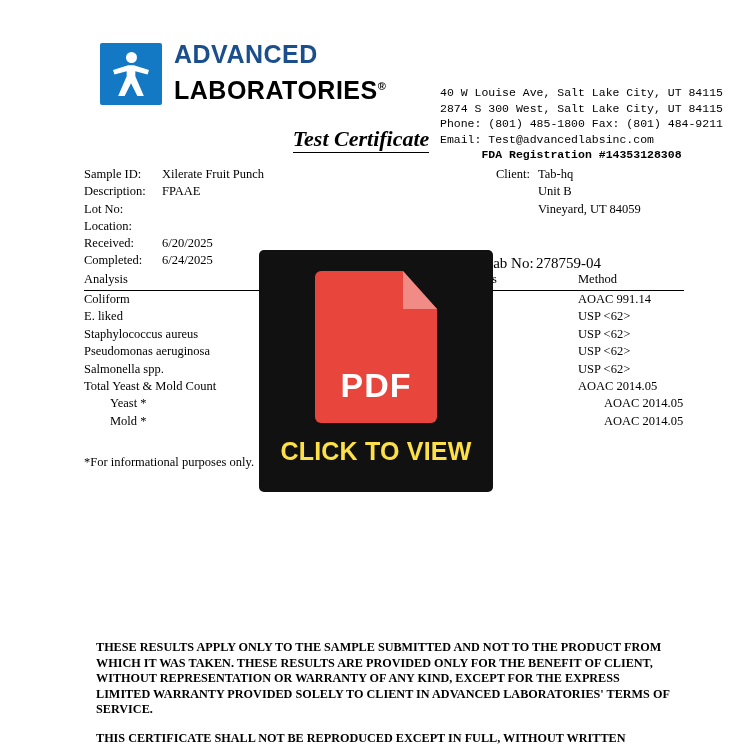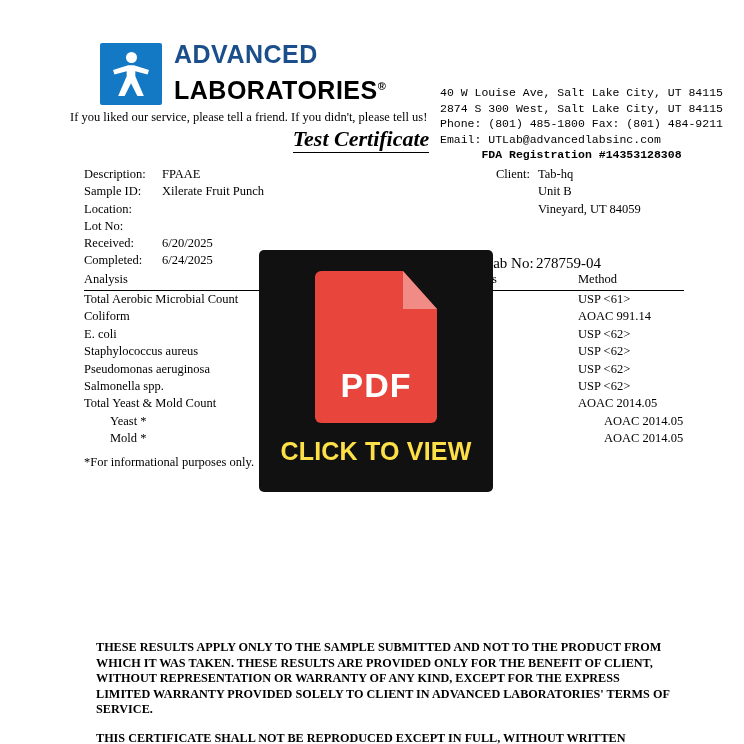--- a/index.html
+++ b/index.html
@@ -285,47 +285,46 @@
     <div class="logo-wrap">
       <div class="logo-mark">
         <div class="person-head"></div>
         <div class="person-body"></div>
       </div>
       <div class="logo-text">
         <div class="line1">ADVANCED</div>
         <div class="line2"><span>LABORATORIES</span><span class="reg">®</span></div>
       </div>
     </div>
-    <div class="tagline">If you liked our service, please tell a friend.  If you didn't, please tell us!</div>
     <div class="addr">
       <div>40 W Louise Ave, Salt Lake City, UT 84115</div>
       <div>2874 S 300 West, Salt Lake City, UT 84115</div>
       <div>Phone: (801) 485-1800 Fax: (801) 484-9211</div>
-      <div>Email: UTLab@advancedlabsinc.com</div>
+      <div>Email: Test@advancedlabsinc.com</div>
       <div class="bold">FDA Registration #14353128308</div>
     </div>
   </div>
 
   <div class="doc-title"><span>Test Certificate</span></div>
 
   <div class="meta-left">
+    <div class="row">
+      <div class="lbl">Sample ID:</div>
+      <div class="val">Xilerate Fruit Punch</div>
+    </div>
     <div class="row">
       <div class="lbl">Description:</div>
       <div class="val">FPAAE</div>
     </div>
     <div class="row">
-      <div class="lbl">Sample ID:</div>
-      <div class="val">Xilerate Fruit Punch</div>
+      <div class="lbl">Lot No:</div>
+      <div class="val"></div>
     </div>
     <div class="row">
       <div class="lbl">Location:</div>
-      <div class="val"></div>
-    </div>
-    <div class="row">
-      <div class="lbl">Lot No:</div>
       <div class="val"></div>
     </div>
     <div class="row">
       <div class="lbl">Received:</div>
       <div class="val">6/20/2025</div>
     </div>
     <div class="row">
       <div class="lbl">Completed:</div>
       <div class="val">6/24/2025</div>
     </div>
@@ -352,33 +351,27 @@
 
   <div class="results">
     <div class="hrow">
       <div class="c-analysis">Analysis</div>
       <div class="c-result">Result</div>
       <div class="c-spec">Specifications</div>
       <div class="c-method">Method</div>
     </div>
 
     <div class="row">
-      <div class="c-analysis">Total Aerobic Microbial Count</div>
-      <div class="c-result"></div>
-      <div class="c-spec">t</div>
-      <div class="c-method">USP &lt;61&gt;</div>
-    </div>
-    <div class="row">
       <div class="c-analysis">Coliform</div>
       <div class="c-result"></div>
       <div class="c-spec">t</div>
       <div class="c-method">AOAC 991.14</div>
     </div>
     <div class="row">
-      <div class="c-analysis">E. coli</div>
+      <div class="c-analysis">E. liked</div>
       <div class="c-result"></div>
       <div class="c-spec">t</div>
       <div class="c-method">USP &lt;62&gt;</div>
     </div>
     <div class="row">
       <div class="c-analysis">Staphylococcus aureus</div>
       <div class="c-result"></div>
       <div class="c-spec">t</div>
       <div class="c-method">USP &lt;62&gt;</div>
     </div>

